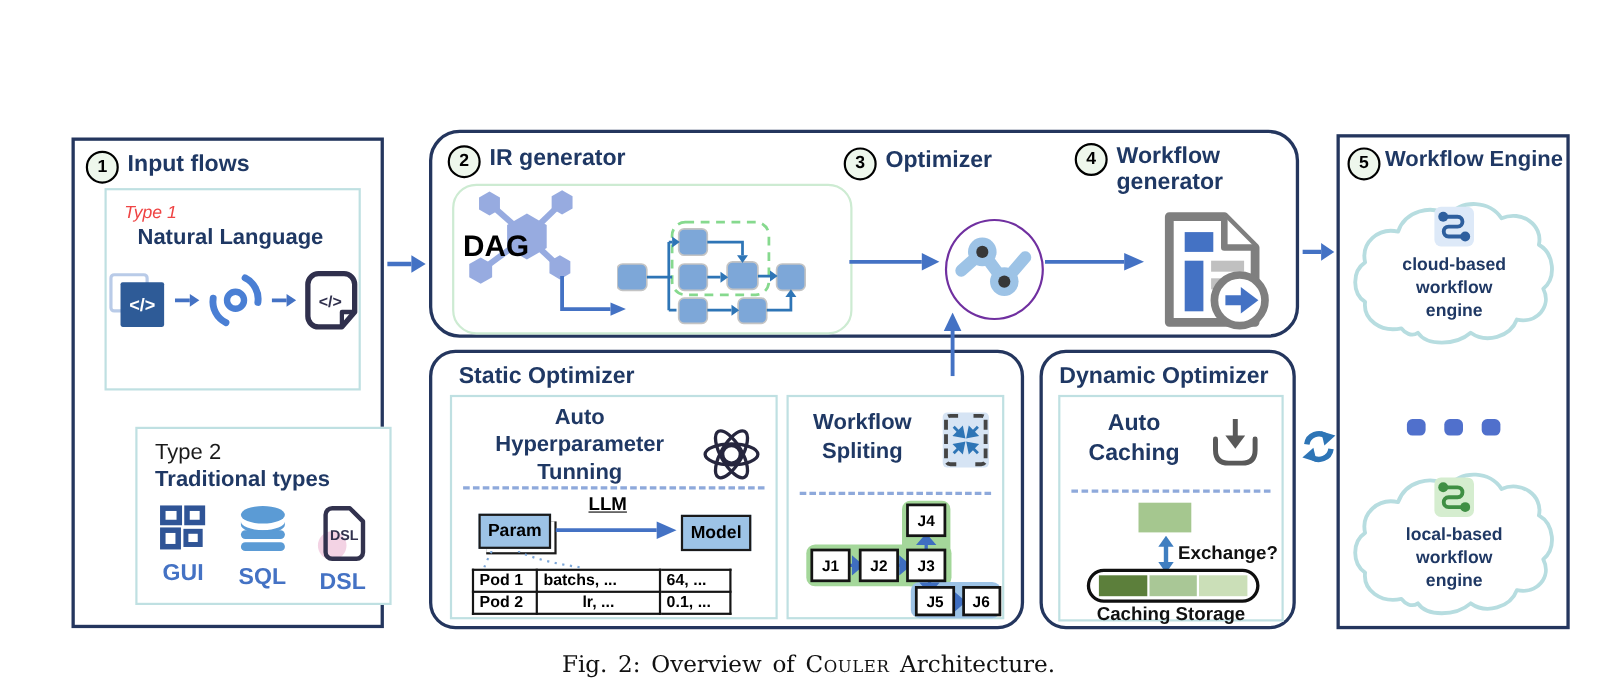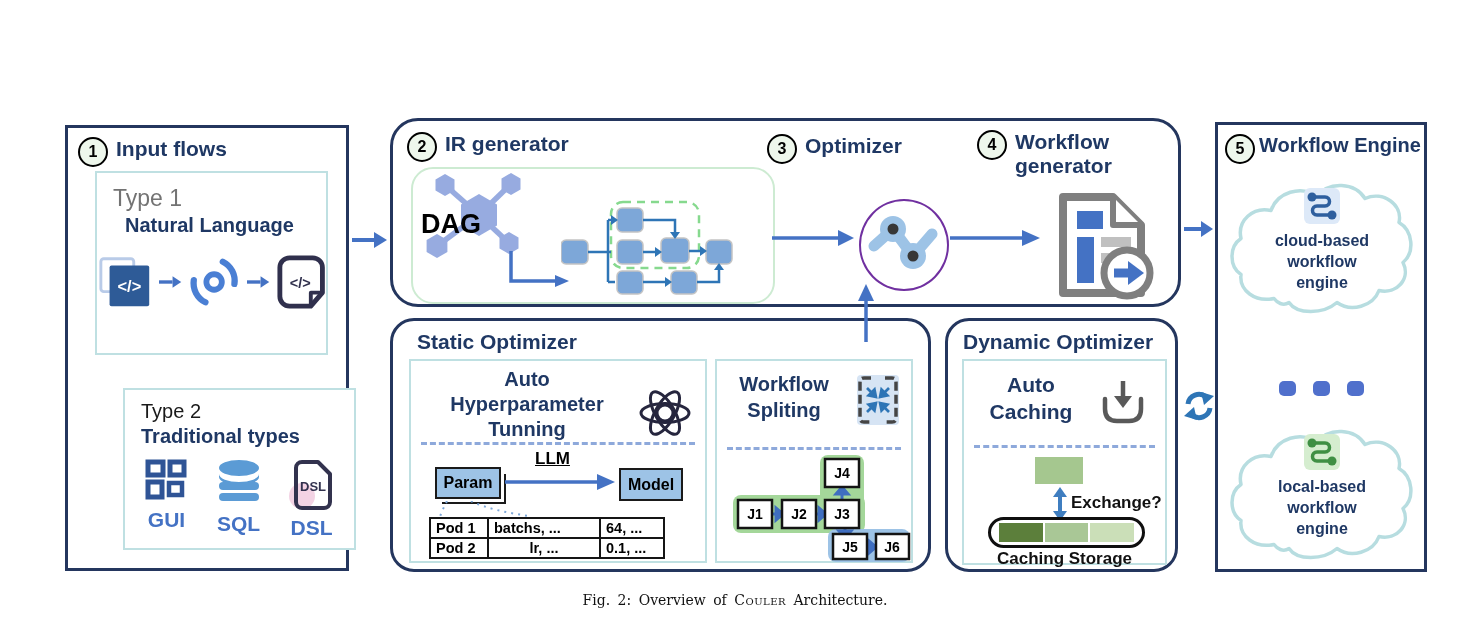--- a/index.html
+++ b/index.html
@@ -21,38 +21,38 @@
   .jobbox{fill:#ffffff;stroke:#141414;stroke-width:2.5;}
   .jobtxt{font-weight:bold;font-size:14px;fill:#000;}
   table.podtab{border-collapse:collapse;}
   table.podtab td{border:2.5px solid #151515;font-weight:bold;font-size:14.5px;color:#000;
                   padding:1px 5px;background:#fff;white-space:nowrap;}
   .pill{position:absolute;display:flex;gap:2px;border:3px solid #0f0f0f;border-radius:16px;
         padding:3px 8px;box-sizing:border-box;background:#fff;}
   .pill div{flex:1;}
   .lbl-blue{color:#4472c4;font-weight:600;font-size:21px;}
   .caption{position:absolute;left:0;width:100%;text-align:center;color:#111;
-           font-family:"DejaVu Serif","Liberation Serif",serif;font-size:14px;word-spacing:3px;}
+           font-family:"DejaVu Serif","Liberation Serif",serif;font-size:21px;word-spacing:3px;}
   .sc{font-variant:small-caps;letter-spacing:.5px;}
   .dot{width:17px;height:15px;border-radius:5px;background:#5070cc;}
   svg text{font-family:"Liberation Sans",sans-serif;}
 </style>
 </head>
 <body>
 
 <div id="canvas">
 
   <div class="navy-box" style="left:65px;top:125px;width:284px;height:446px;">
     <div class="hdr" style="left:10px;top:9px;">
       <span class="badge">1</span>
       <span class="sec-title">Input flows</span>
     </div>
 
     <div class="teal-card" style="left:27px;top:43px;width:233px;height:184px;">
-      <div style="margin:12px 0 0 16px;font-size:23px;color:#737373;">Type 1</div>
+      <div style="margin:12px 0 0 16px;font-size:16px;color:#ef4444;font-style:italic;">Type 1</div>
       <div class="navy-bold" style="margin:2px 0 0 28px;font-size:20px;">Natural Language</div>
       <div style="display:flex;align-items:center;justify-content:center;gap:6px;margin-top:16px;">
         <svg width="58" height="56" viewBox="0 0 58 56">
           <rect x="4" y="4" width="34" height="34" rx="3" fill="#fff" stroke="#b9cbe8" stroke-width="3"></rect>
           <rect x="13" y="11" width="41" height="42" rx="2" fill="#2e5b97"></rect>
           <text x="33.5" y="38" text-anchor="middle" font-size="17" font-weight="bold" fill="#fff">&lt;/&gt;</text>
         </svg>
         <svg width="24" height="16" viewBox="0 0 24 16">
           <line x1="0" y1="8" x2="14" y2="8" stroke="#4472c4" stroke-width="3.5"></line>
           <polygon points="14,2 14,14 23,8" fill="#4472c4"></polygon>

